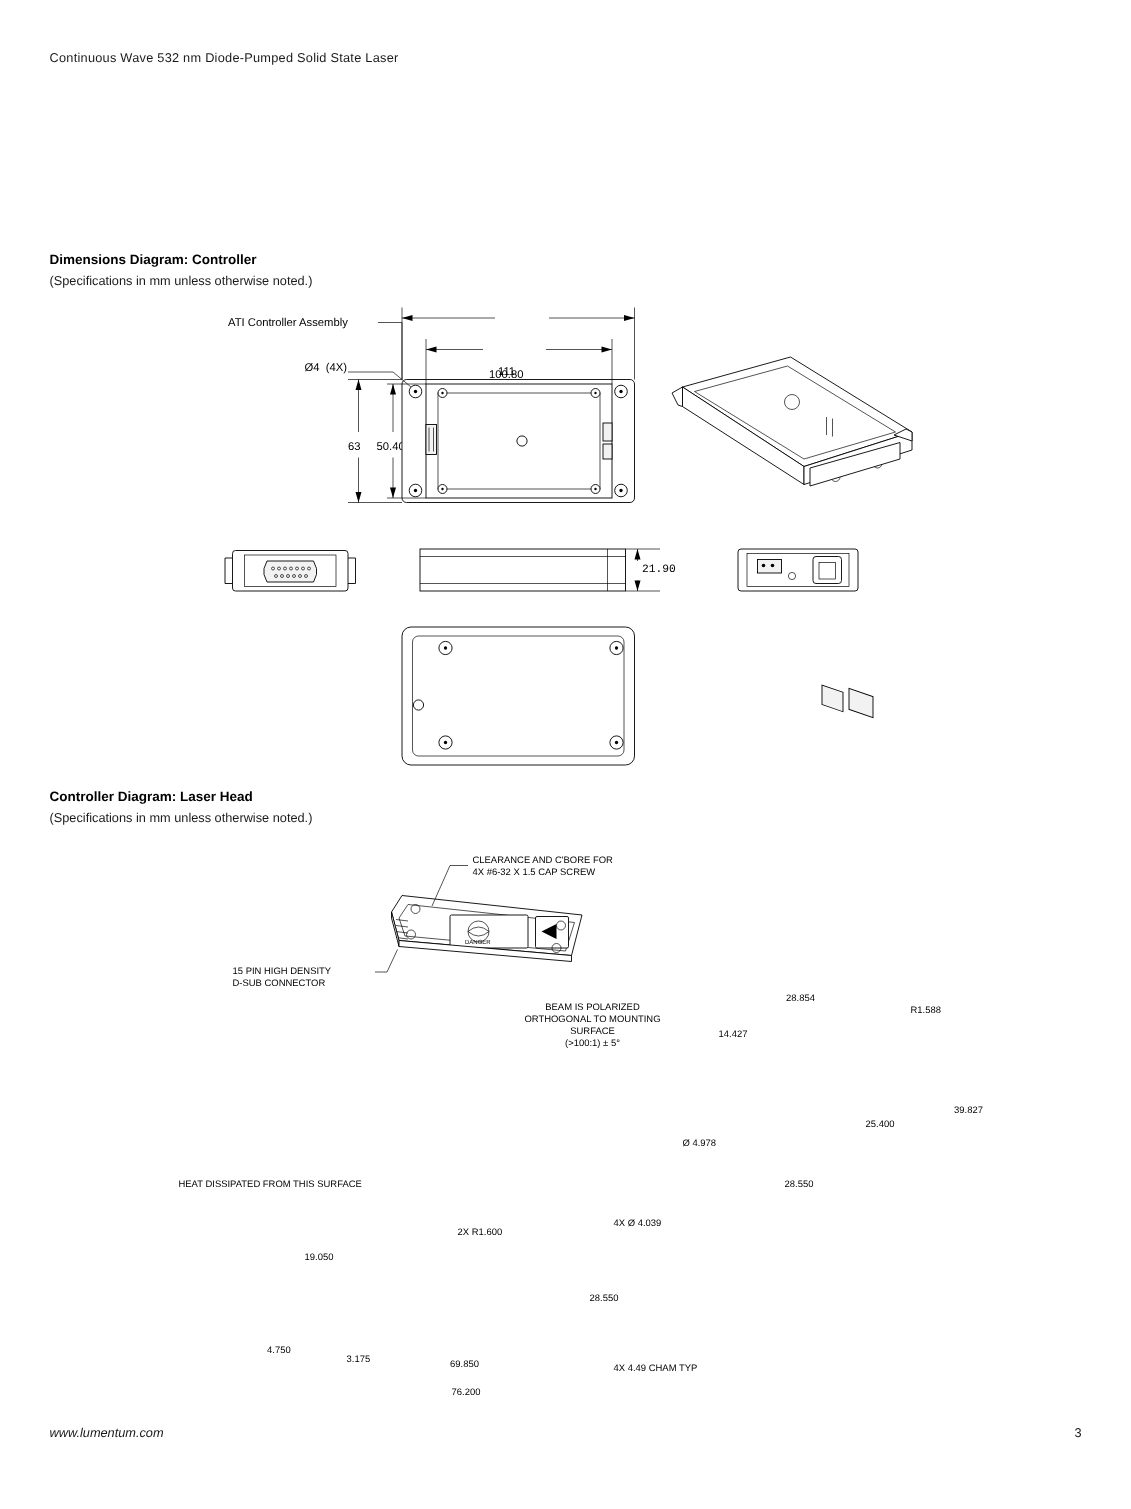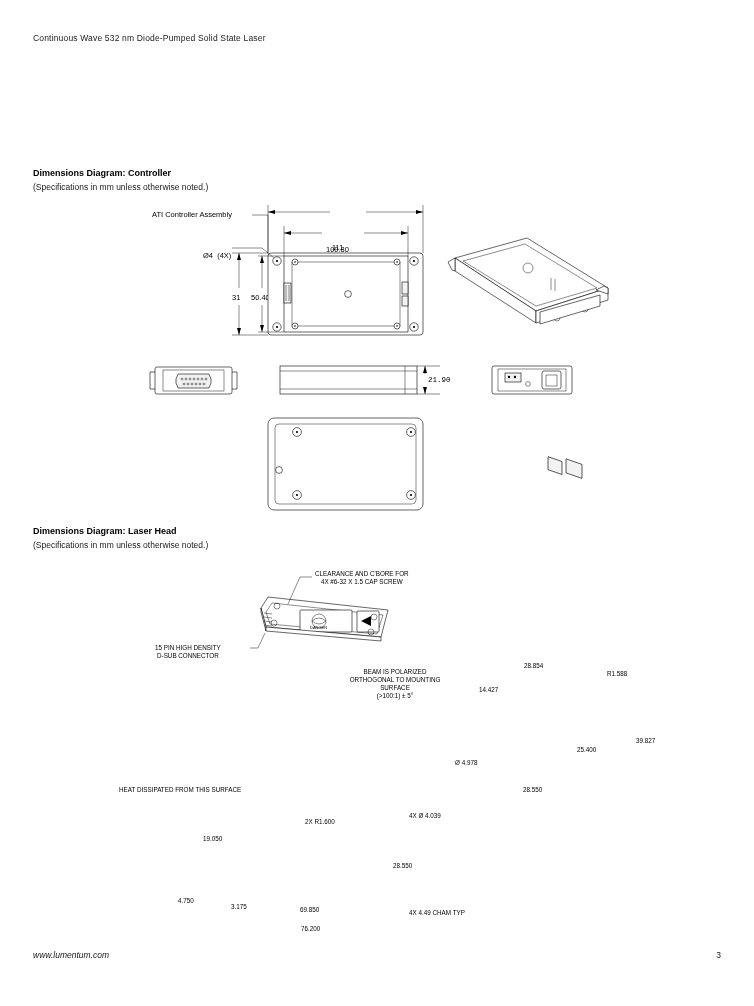--- a/index.html
+++ b/index.html
@@ -25,21 +25,21 @@
     position:absolute; right:33px; bottom:30px;
     font-size:8.5px; color:#1a1a1a;
   }
   .sec-title {
     position:absolute; font-size:9px; font-weight:bold; color:#000;
   }
   .sec-sub {
     position:absolute; font-size:8.5px; color:#1a1a1a;
   }
 
-  .lbl { position:absolute; font-size:7.5px; color:#000; white-space:pre; line-height:1.25;text-align:center; }
+  .lbl { position:absolute; font-size:7.5px; color:#000; white-space:pre; line-height:1.25; }
   .lbl.small { font-size:6.3px; }
   .lbl.c { text-align:center; }
 
   svg { position:absolute; left:0; top:0; overflow:visible; }
   .ln { stroke:#000; stroke-width:0.6; fill:none; }
   .ln-thin { stroke:#000; stroke-width:0.45; fill:none; }
   .ln-dash { stroke:#000; stroke-width:0.45; fill:none; stroke-dasharray:4 2 1 2; }
   .ln-hid { stroke:#000; stroke-width:0.45; fill:none; stroke-dasharray:2.5 1.8; }
   .fillw { fill:#ffffff; stroke:#000; stroke-width:0.6; }
   .fillg { fill:#f2f2f2; stroke:#000; stroke-width:0.6; }
@@ -49,24 +49,24 @@
 <body>
 
 <div class="page">
 
   <div class="hdr">Continuous Wave 532 nm Diode-Pumped Solid State Laser</div>
 
   <div class="sec-title" style="left:33px; top:168px;text-align:right;">Dimensions Diagram: Controller</div>
   <div class="sec-sub" style="left:33px; top:182px;">(Specifications in mm unless otherwise noted.)</div>
 
   <div class="lbl" style="left:152px; top:210px;">ATI Controller Assembly</div>
-  <div class="lbl" style="left:203px; top:251px;">Ø4  (4X)</div>
+  <div class="lbl" style="left:203px; top:240px;">Ø4  (4X)</div>
   <div class="lbl" style="left:332px; top:208px;margin-top:35px;">111</div>
   <div class="lbl" style="left:326px; top:229px;margin-top:16px;">100.80</div>
-  <div class="lbl" style="left:232px; top:293px;">31</div>
+  <div class="lbl" style="left:232px; top:293px;">63</div>
   <div class="lbl" style="left:251px; top:293px;">50.40</div>
   <div class="lbl" style="left:428px; top:376px;font-family:Liberation Mono, monospace;">21.90</div>
 
   <svg width="754" height="1006">
 
     <rect class="fillw" x="268" y="253" width="155" height="82" rx="3"></rect>
 
     <rect class="ln" x="284" y="256" width="124" height="76"></rect>
 
     <rect class="ln-thin" x="292" y="262" width="108" height="64"></rect>
@@ -202,21 +202,21 @@
       <circle class="fillk" cx="297" cy="432" r="1.1"></circle>
     <circle class="fillw" cx="411" cy="432" r="4.4"></circle>
       <circle class="fillk" cx="411" cy="432" r="1.1"></circle>
     <circle class="fillw" cx="297" cy="495" r="4.4"></circle>
       <circle class="fillk" cx="297" cy="495" r="1.1"></circle>
     <circle class="fillw" cx="411" cy="495" r="4.4"></circle>
       <circle class="fillk" cx="411" cy="495" r="1.1"></circle>
     <circle class="fillw" cx="279" cy="470" r="3.4"></circle>
   </svg>
 
-  <div class="sec-title" style="left:33px; top:526px;">Dimensions Diagram: Laser Head</div>
+  <div class="sec-title" style="left:33px; top:526px;">Controller Diagram: Laser Head</div>
   <div class="sec-sub" style="left:33px; top:540px;">(Specifications in mm unless otherwise noted.)</div>
 
   <div class="lbl small" style="left:315px; top:570px;">CLEARANCE AND C'BORE FOR
 4X #6-32 X 1.5 CAP SCREW</div>
   <div class="lbl small" style="left:155px; top:644px;">15 PIN HIGH DENSITY
 D-SUB CONNECTOR</div>
   <div class="lbl small c" style="left:330px; top:668px; width:130px;">BEAM IS POLARIZED
 ORTHOGONAL TO MOUNTING
 SURFACE
 (&gt;100:1) ± 5°</div>

